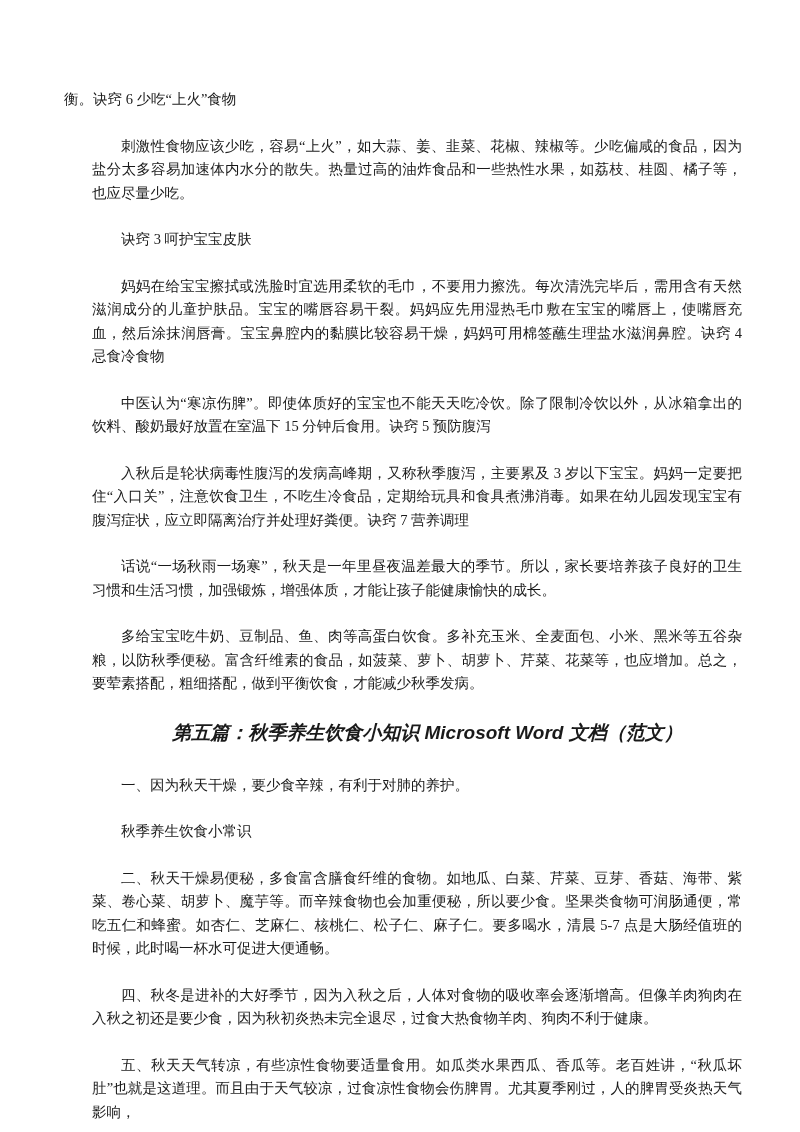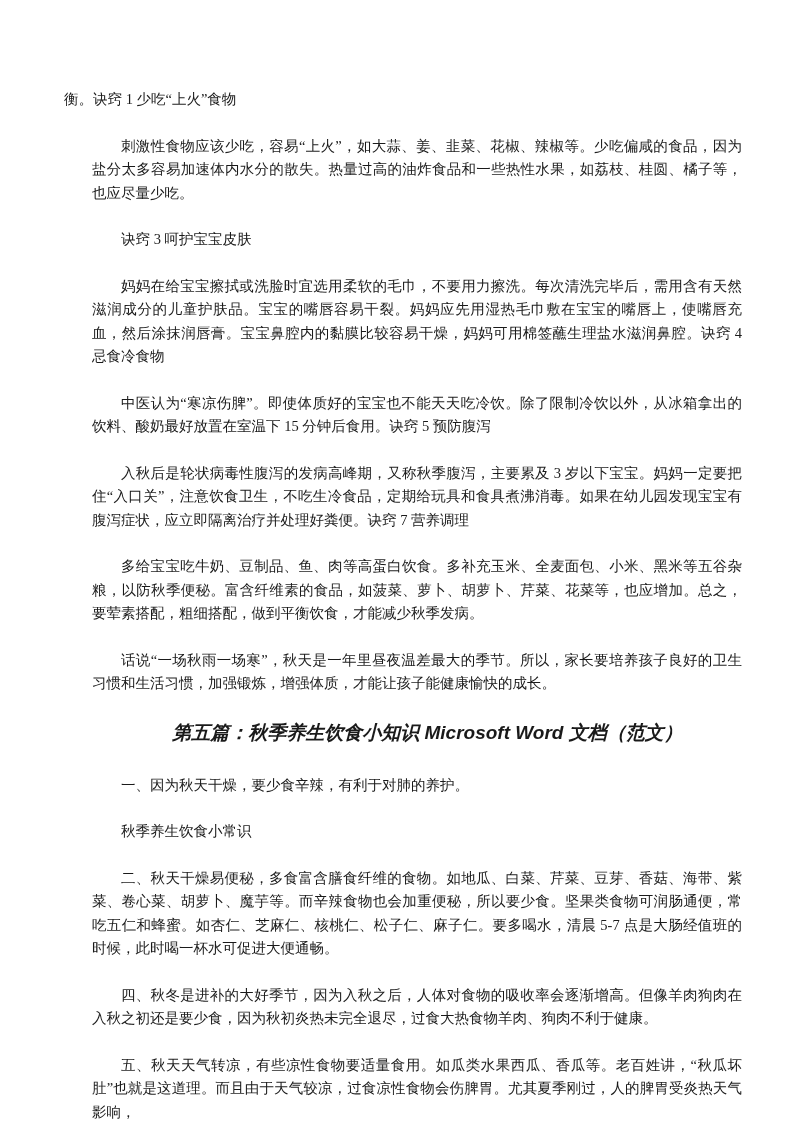--- a/index.html
+++ b/index.html
@@ -39,35 +39,35 @@
     margin: 12px 0 27px 0;
     padding-left: 49px;
     text-align: center;
   }
 </style>
 </head>
 <body>
 
 <div class="page">
 
-  <p class="para">衡。诀窍 1 少吃“上火”食物</p>
+  <p class="para">衡。诀窍 6 少吃“上火”食物</p>
 
   <p class="para indent">刺激性食物应该少吃，容易“上火”，如大蒜、姜、韭菜、花椒、辣椒等。少吃偏咸的食品，因为盐分太多容易加速体内水分的散失。热量过高的油炸食品和一些热性水果，如荔枝、桂圆、橘子等，也应尽量少吃。</p>
 
   <p class="para indent">诀窍 3 呵护宝宝皮肤</p>
 
   <p class="para indent">妈妈在给宝宝擦拭或洗脸时宜选用柔软的毛巾，不要用力擦洗。每次清洗完毕后，需用含有天然滋润成分的儿童护肤品。宝宝的嘴唇容易干裂。妈妈应先用湿热毛巾敷在宝宝的嘴唇上，使嘴唇充血，然后涂抹润唇膏。宝宝鼻腔内的黏膜比较容易干燥，妈妈可用棉签蘸生理盐水滋润鼻腔。诀窍 4 忌食冷食物</p>
 
   <p class="para indent">中医认为“寒凉伤脾”。即使体质好的宝宝也不能天天吃冷饮。除了限制冷饮以外，从冰箱拿出的饮料、酸奶最好放置在室温下 15 分钟后食用。诀窍 5 预防腹泻</p>
 
   <p class="para indent">入秋后是轮状病毒性腹泻的发病高峰期，又称秋季腹泻，主要累及 3 岁以下宝宝。妈妈一定要把住“入口关”，注意饮食卫生，不吃生冷食品，定期给玩具和食具煮沸消毒。如果在幼儿园发现宝宝有腹泻症状，应立即隔离治疗并处理好粪便。诀窍 7 营养调理</p>
 
+  <p class="para indent">话说“一场秋雨一场寒”，秋天是一年里昼夜温差最大的季节。所以，家长要培养孩子良好的卫生习惯和生活习惯，加强锻炼，增强体质，才能让孩子能健康愉快的成长。</p>
+
   <p class="para indent">多给宝宝吃牛奶、豆制品、鱼、肉等高蛋白饮食。多补充玉米、全麦面包、小米、黑米等五谷杂粮，以防秋季便秘。富含纤维素的食品，如菠菜、萝卜、胡萝卜、芹菜、花菜等，也应增加。总之，要荤素搭配，粗细搭配，做到平衡饮食，才能减少秋季发病。</p>
-
-  <p class="para indent">话说“一场秋雨一场寒”，秋天是一年里昼夜温差最大的季节。所以，家长要培养孩子良好的卫生习惯和生活习惯，加强锻炼，增强体质，才能让孩子能健康愉快的成长。</p>
 
   <h2 class="section-heading">第五篇：秋季养生饮食小知识 Microsoft Word 文档（范文）</h2>
 
   <p class="para indent">一、因为秋天干燥，要少食辛辣，有利于对肺的养护。</p>
 
   <p class="para indent">秋季养生饮食小常识</p>
 
   <p class="para indent">二、秋天干燥易便秘，多食富含膳食纤维的食物。如地瓜、白菜、芹菜、豆芽、香菇、海带、紫菜、卷心菜、胡萝卜、魔芋等。而辛辣食物也会加重便秘，所以要少食。坚果类食物可润肠通便，常吃五仁和蜂蜜。如杏仁、芝麻仁、核桃仁、松子仁、麻子仁。要多喝水，清晨 5-7 点是大肠经值班的时候，此时喝一杯水可促进大便通畅。</p>
 
 

